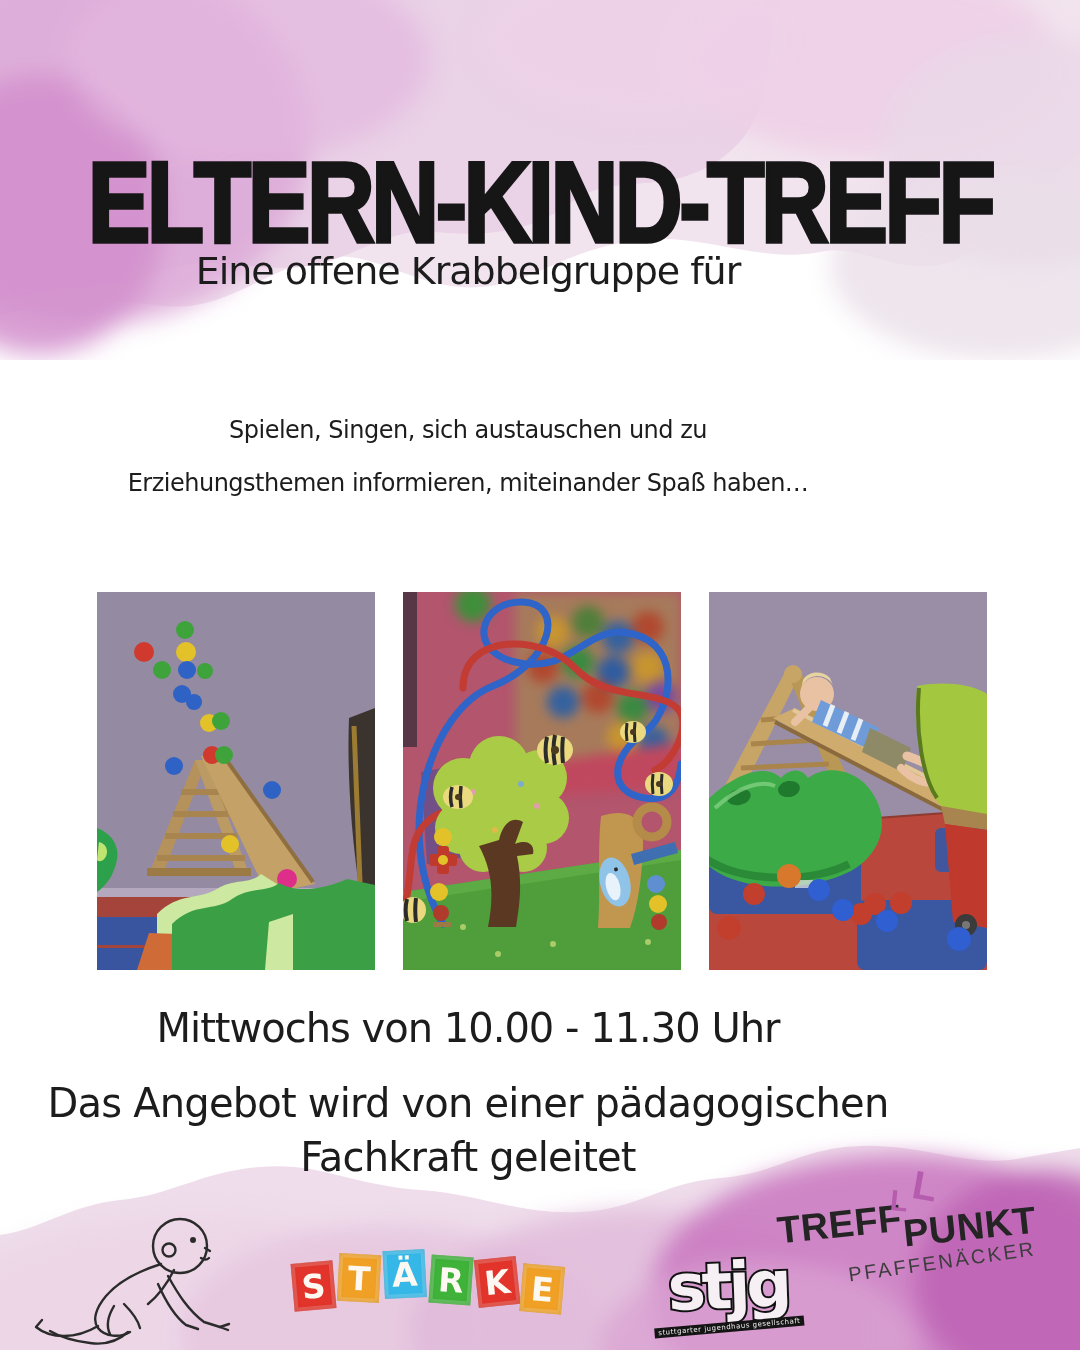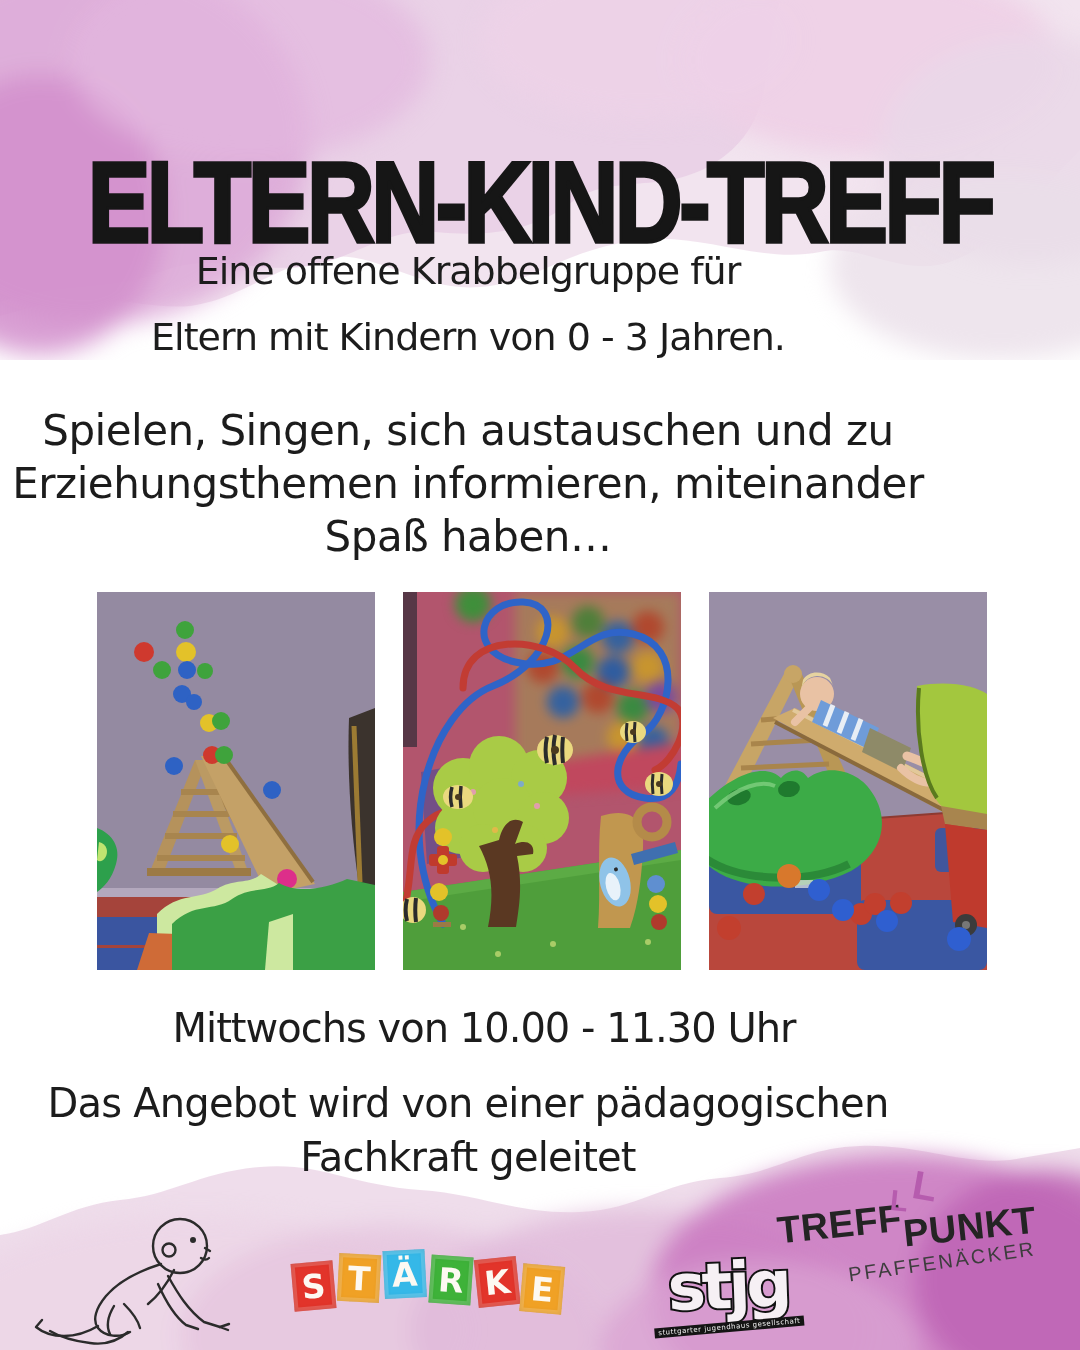--- a/index.html
+++ b/index.html
@@ -14,22 +14,22 @@
   .title{
     position:absolute;top:74px;left:0;width:1080px;z-index:3;
     text-align:center;
     font-family:"Liberation Sans",sans-serif;font-weight:700;
     font-size:94px;line-height:1.15;letter-spacing:-3.5px;color:#161616;
     -webkit-text-stroke:3px #161616;
     transform:scaleY(1.22);transform-origin:center top;
   }
   .textblock{position:absolute;left:0;width:936px;text-align:center;z-index:3;}
   .intro{top:238px;font-size:38px;line-height:66px;letter-spacing:-1px;font-weight:500;}
-  .desc{top:404px;font-size:42px;line-height:53px;letter-spacing:-0.5px;font-weight:500;}
-  .schedule{top:998px;font-size:40px;line-height:60px;letter-spacing:-1px;font-weight:500;padding-left:16px;}
+  .desc{top:404px;font-size:24px;line-height:53px;letter-spacing:-0.5px;font-weight:500;}
+  .schedule{top:998px;font-size:40px;line-height:60px;letter-spacing:-1px;font-weight:500;}
   .note{top:1076px;font-size:40px;line-height:54px;letter-spacing:-0.8px;font-weight:500;}
 
   .photo-row{position:absolute;top:592px;left:97px;display:flex;gap:28px;z-index:2;}
   .photo{width:278px;height:378px;overflow:hidden;background:#948aa1;}
   .photo svg{display:block;}
 
   .logo-row{position:absolute;left:0;top:1190px;width:1080px;height:160px;z-index:3;}
   .baby{position:absolute;left:28px;top:16px;}
 
   .staerke{position:absolute;left:292px;top:66px;display:flex;gap:4px;}
@@ -92,21 +92,20 @@
     <ellipse cx="900" cy="175" rx="250" ry="140" fill="#c977c0" opacity="0.85"></ellipse>
     <ellipse cx="1045" cy="160" rx="130" ry="110" fill="#bd62b3" opacity="0.8"></ellipse>
     <ellipse cx="760" cy="230" rx="160" ry="90" fill="#d9a3d2" opacity="0.8"></ellipse>
   </g>
 </svg>
 
 <h1 class="title">ELTERN-KIND-TREFF</h1>
 
 <div class="textblock intro">
   <div>Eine offene Krabbelgruppe für</div>
-  <div>Eltern mit Kindern von 0 - 3 Jahren.</div>
 </div>
 
 <div class="textblock desc">
   <div>Spielen, Singen, sich austauschen und zu</div>
   <div>Erziehungsthemen informieren, miteinander Spaß haben…</div>
 </div>
 
 <div class="photo-row">
 
   <figure class="photo" style="margin:0" role="img" aria-label="Spielzimmer mit Kletterdreieck, Rutsche, bunten Bällen an lila Wand und Schaumstoff-Elementen">

